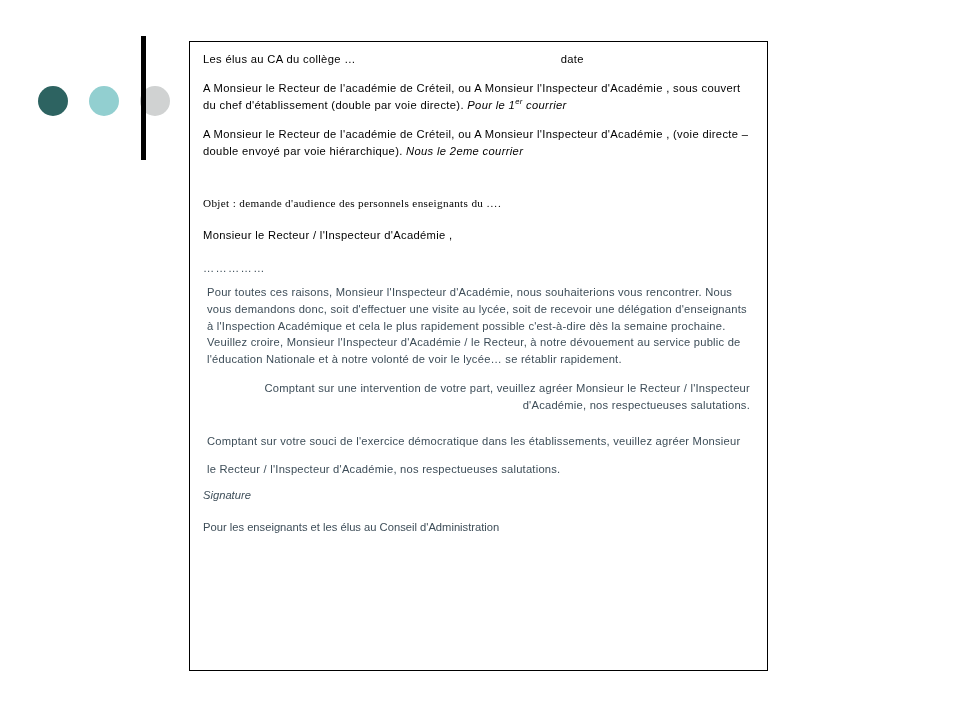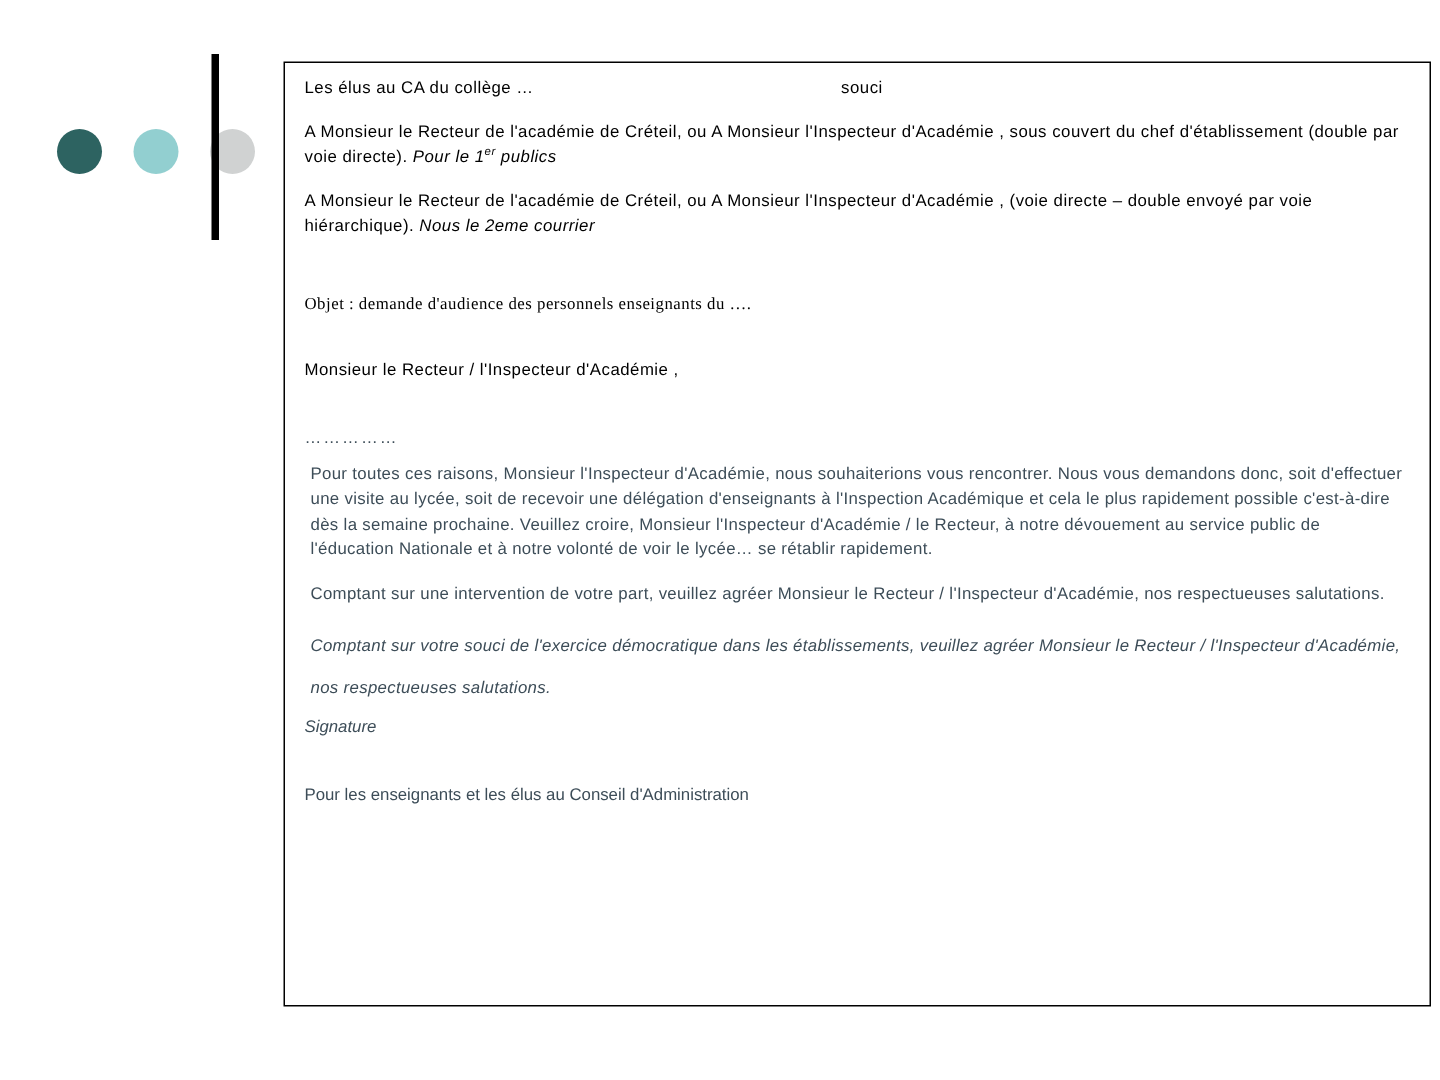--- a/index.html
+++ b/index.html
@@ -45,21 +45,21 @@
     width: 5px;
     height: 124px;
     background: #000000;
   }
 
   
   #document-frame {
     position: absolute;
     left: 189px;
     top: 41px;
-    width: 765px;
+    width: 579px;
     height: 630px;
     border: 1px solid #000000;
     box-sizing: border-box;
     background: #ffffff;
   }
   #document-body {
     padding: 9px 13px 0 13px;
   }
 
   
@@ -100,69 +100,68 @@
   .body-block {
     color: #3d4d58;
     font-size: 11.2px;
     line-height: 16.6px;
     letter-spacing: 0.02em;
     margin: 4px;
     text-align: left;
   }
   .body-block.p-loose {
     line-height: 28px;
-    font-style: italic;
   }
   .body-block + .body-block {
     margin-top: 13px;
   }
   .dots-line {
     color: #3d4d58;
     font-size: 11.2px;
     line-height: 16.6px;
     letter-spacing: 0.12em;
     margin: 0;
   }
   .sig-line {
     color: #3d4d58;
     font-size: 11.2px;
     line-height: 16.6px;
     margin: 0;
   }
   .sig-line.italic {
     font-style: italic;
   }
-  .block-gap-24 { margin-top: 24px; }
-  .block-gap-18 { margin-top: 28px; }
+  .block-gap-24 { margin-top: 24px; text-align: right; }
+  .block-gap-18 { margin-top: 16px; }
   .block-gap-14 { margin-top: 14px; }
   .block-gap-8  { margin-top: 8px; }
 </style>
 </head>
 <body>
 
 <div id="slide-decor">
   <div class="decor-dots">
     <span class="decor-dot" id="dot-0" style="background: rgb(45, 99, 97);"></span>
     <span class="decor-dot" id="dot-1" style="background: rgb(146, 207, 208);"></span>
     <span class="decor-dot" id="dot-2" style="background: rgb(208, 210, 210);"></span>
   </div>
   <div class="decor-rule" id="decor-rule" style="background: rgb(0, 0, 0);"></div>
 </div>
 
 <div id="document-frame" style="border-color: rgb(0, 0, 0);">
   <div id="document-body">
 
     <div class="doc-line header-row">
       <span>Les élus au CA du collège …</span>
-      <span class="date-cell">souci</span>
+      <span class="date-cell">date</span>
     </div>
 
     <p class="doc-para spaced">
       <span>A Monsieur le Recteur de l'académie de Créteil,  ou A Monsieur l'Inspecteur d'Académie , sous couvert du chef d'établissement (double par voie directe).</span>
-      <span class="italic"><span>Pour le 1</span><sup>er</sup><span> publics</span></span>
+      <span class="italic"><span>Pour le 1</span><sup>er</sup><span> courrier</span></span>
     </p>
 
     <p class="doc-para spaced">
       <span>A Monsieur le Recteur de l'académie de Créteil,  ou A Monsieur l'Inspecteur d'Académie , (voie directe – double envoyé par voie hiérarchique).</span>
       <span class="italic"><span>Nous le 2eme courrier</span><sup></sup><span></span></span>
     </p>
 
     <p class="doc-para gap-lg">Objet : demande d'audience des personnels enseignants du  ….</p>
 
     <p class="doc-para block-gap-18">Monsieur le Recteur / l'Inspecteur d'Académie ,</p>

